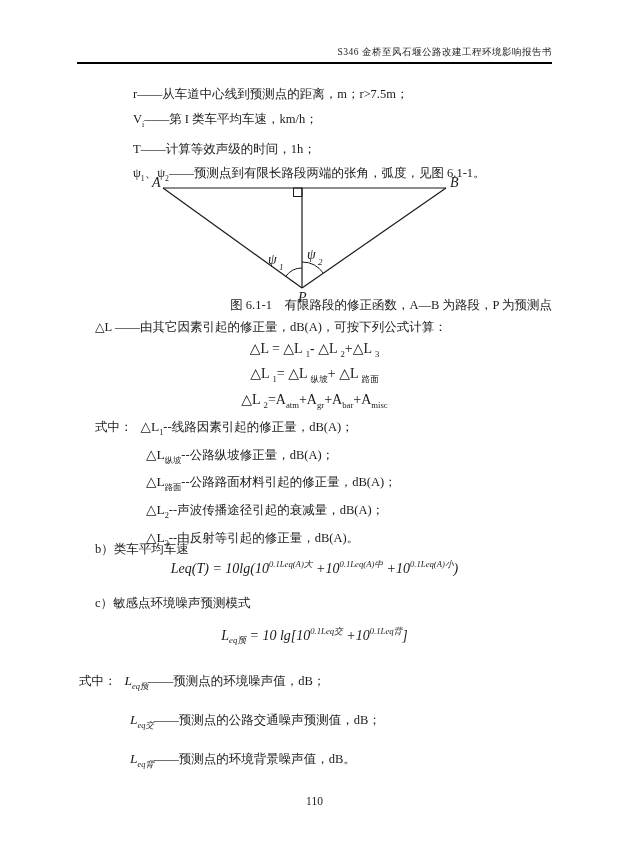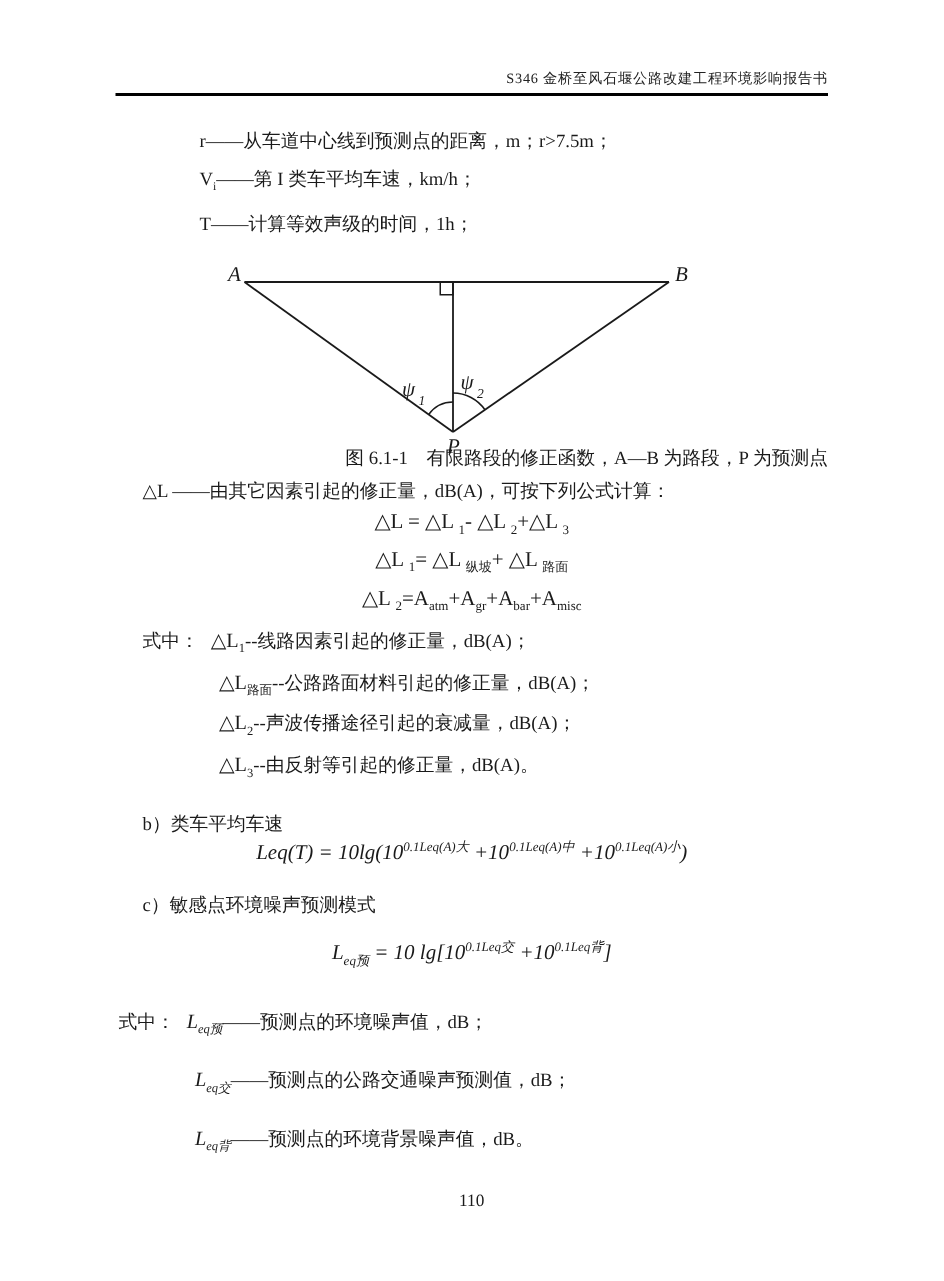--- a/index.html
+++ b/index.html
@@ -65,20 +65,21 @@
 
 <div id="page">
 
   <div class="hdr">S346 金桥至风石堰公路改建工程环境影响报告书</div>
   <div class="hdr-rule"></div>
 
   <div class="defs">
     <div class="line"><span>r——从车道中心线到预测点的距离，m；r&gt;7.5m；</span></div>
     <div class="line"><span>V</span><sub>i</sub><span>——第 I 类车平均车速，km/h；</span></div>
     <div class="line"><span>T——计算等效声级的时间，1h；</span></div>
+    <div class="line"><span>ψ</span><sub>1</sub><span>、ψ</span><sub>2</sub><span>——预测点到有限长路段两端的张角，弧度，见图 6.1-1。</span></div>
   </div>
 
   <svg class="diagram" width="320" height="128" viewBox="0 0 320 128">
     <g stroke="#1a1a1a" stroke-width="1.2" fill="none">
       <line x1="15" y1="12" x2="298" y2="12"></line>
       <line x1="154" y1="12" x2="154" y2="112"></line>
       <rect x="145.5" y="12" width="8.5" height="8.5" stroke-width="1"></rect>
       <line x1="15" y1="12" x2="154" y2="112"></line>
       <line x1="298" y1="12" x2="154" y2="112"></line>
       <path d="M 137.8 100.3 A 20 20 0 0 1 154 92" stroke-width="1"></path>
@@ -101,20 +102,23 @@
 
   <div class="formula-block f1 fx"><span>△L = △L </span><sub>1</sub><span>- △L </span><sub>2</sub><span>+△L </span><sub>3</sub></div>
   <div class="formula-block f2 fx"><span>△L </span><sub>1</sub><span>= △L </span><sub>纵坡</sub><span>+ △L </span><sub>路面</sub></div>
   <div class="formula-block f3 fx"><span>△L </span><sub>2</sub><span>=A</span><sub>atm</sub><span>+A</span><sub>gr</sub><span>+A</span><sub>bar</sub><span>+A</span><sub>misc</sub></div>
 
   <div class="wherein1">
     <div class="wl first">
       <span class="wlabel">式中：</span><span class="fx"><span>△L</span><sub>1</sub></span><span>--线路因素引起的修正量，dB(A)；</span>
     </div>
     <div class="wl">
+      <span class="fx"><span>△L</span><sub>纵坡</sub></span><span>--公路纵坡修正量，dB(A)；</span>
+    </div>
+    <div class="wl">
       <span class="fx"><span>△L</span><sub>路面</sub></span><span>--公路路面材料引起的修正量，dB(A)；</span>
     </div>
     <div class="wl">
       <span class="fx"><span>△L</span><sub>2</sub></span><span>--声波传播途径引起的衰减量，dB(A)；</span>
     </div>
     <div class="wl">
       <span class="fx"><span>△L</span><sub>3</sub></span><span>--由反射等引起的修正量，dB(A)。</span>
     </div>
   </div>
 

